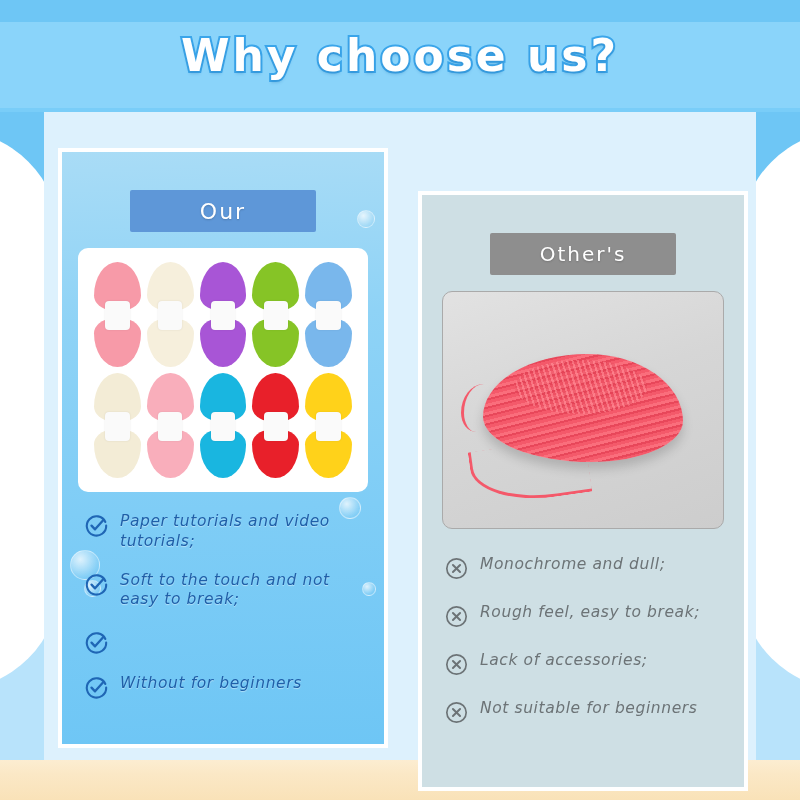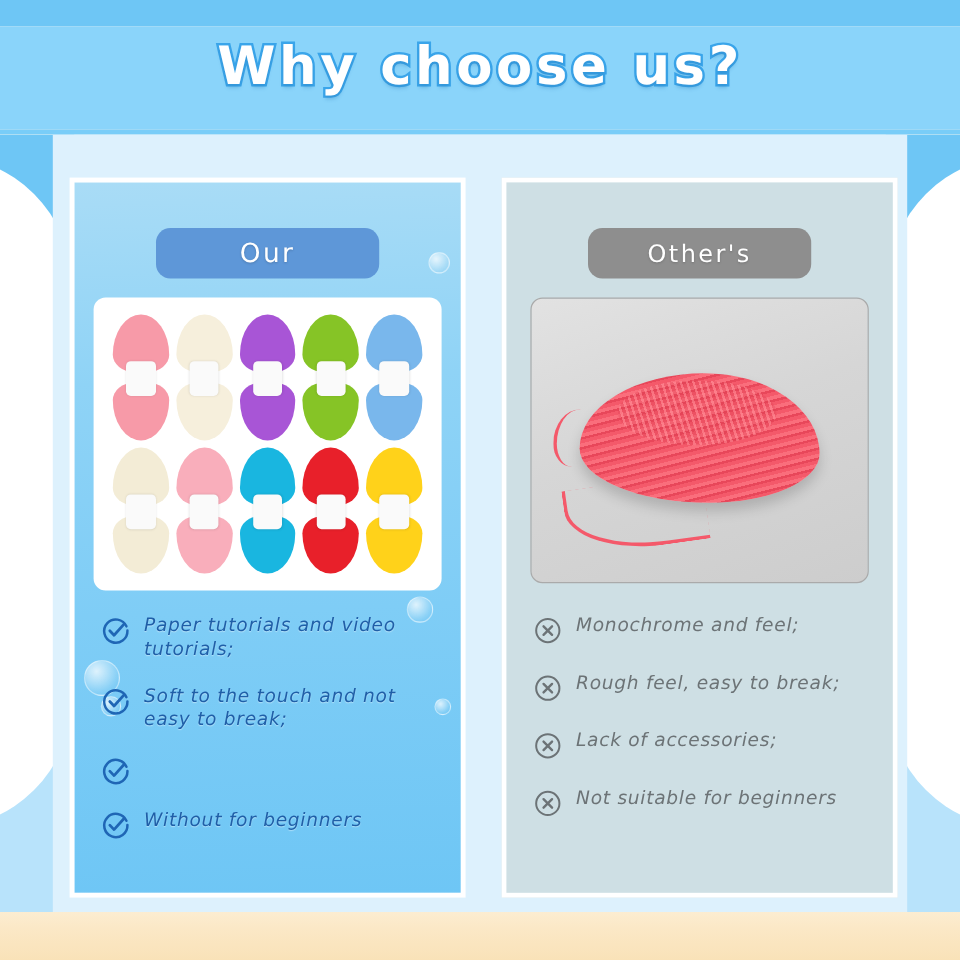--- a/index.html
+++ b/index.html
@@ -81,41 +81,42 @@
     position: absolute; top: 148px; height: 600px;
     border: 4px solid #ffffff;
   }
   .panel-our {
     left: 58px; width: 330px;
     background: linear-gradient(178deg, #a9dcf6 0%, #8fd3f6 28%, #7fcdf6 60%, #6ec6f5 100%);
   }
   .panel-other {
     left: 418px; width: 330px;
     background: #cedfe4;
+    margin-top: 43px;
   }
 
   
   .bubble {
     position: absolute; border-radius: 50%;
     background: radial-gradient(circle at 34% 30%, rgba(255,255,255,.75), rgba(255,255,255,.12) 62%, rgba(255,255,255,.02) 75%);
     border: 1px solid rgba(255,255,255,.45);
   }
   .bb1 { left: 295px; top: 58px;  width: 18px; height: 18px; }
   .bb2 { left: 277px; top: 345px; width: 22px; height: 22px; }
   .bb3 { left: 8px;   top: 398px; width: 30px; height: 30px; }
   .bb4 { left: 22px;  top: 428px; width: 17px; height: 17px; }
   .bb5 { left: 300px; top: 430px; width: 14px; height: 14px; }
   .bb6 { left: 200px; top: 318px; width: 11px; height: 11px; }
 
   
   .pill {
     position: absolute; top: 38px; left: 50%;
     transform: translateX(-50%);
     width: 186px; height: 42px;
-    border-radius: 12px;
+    border-radius: 2px;
     display: flex; align-items: center; justify-content: center;
     color: #ffffff;
     font-family: "DejaVu Sans", sans-serif;
     font-size: 22px;
     letter-spacing: 2px;
     text-shadow: 0 1px 2px rgba(0,0,0,.18);
   }
   .pill-our   { background: #5e97d8; }
   .pill-other { background: #8e8e8e; font-size: 20px; }
 
@@ -359,21 +360,21 @@
       <div class="coral-tail"></div>
       <div class="coral-tail2"></div>
     </div>
 
     <div class="list list-other" id="otherList">
         <div class="list-item">
           <span class="icon"><svg viewBox="0 0 24 24" width="25" height="25">
               <circle cx="12" cy="12" r="9.3" fill="none" stroke="#6c7376" stroke-width="1.6"></circle>
               <path d="M8.6 8.6l6.8 6.8M15.4 8.6l-6.8 6.8" fill="none" stroke="#6c7376" stroke-width="1.9" stroke-linecap="round"></path>
             </svg></span>
-          <span class="txt">Monochrome and feel;</span>
+          <span class="txt">Monochrome and dull;</span>
         </div>
         <div class="list-item">
           <span class="icon"><svg viewBox="0 0 24 24" width="25" height="25">
               <circle cx="12" cy="12" r="9.3" fill="none" stroke="#6c7376" stroke-width="1.6"></circle>
               <path d="M8.6 8.6l6.8 6.8M15.4 8.6l-6.8 6.8" fill="none" stroke="#6c7376" stroke-width="1.9" stroke-linecap="round"></path>
             </svg></span>
           <span class="txt">Rough feel, easy to break;</span>
         </div>
         <div class="list-item">
           <span class="icon"><svg viewBox="0 0 24 24" width="25" height="25">

